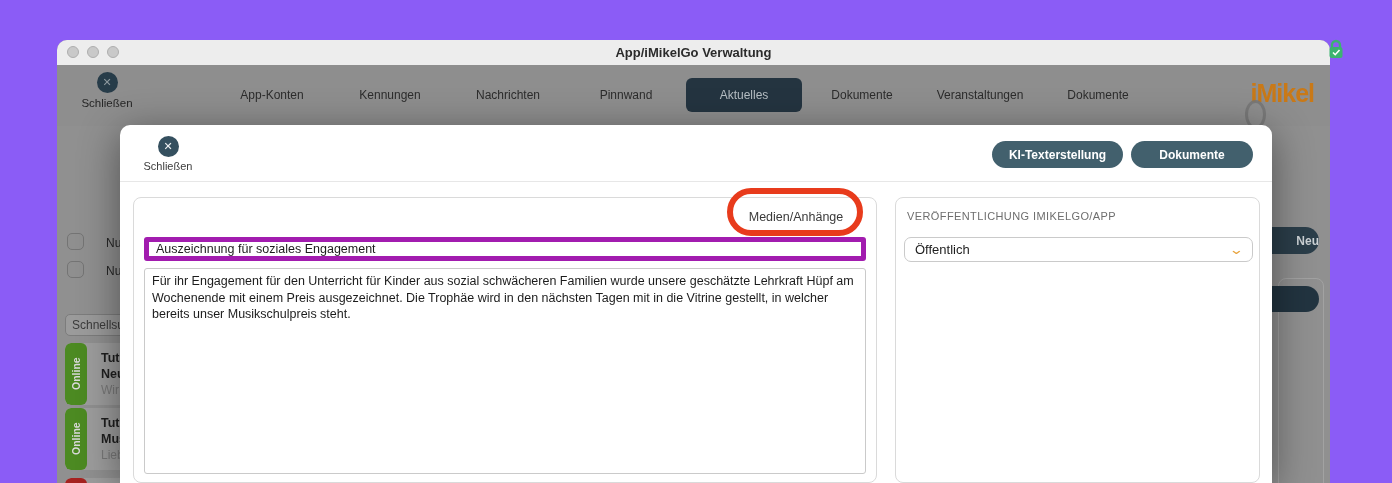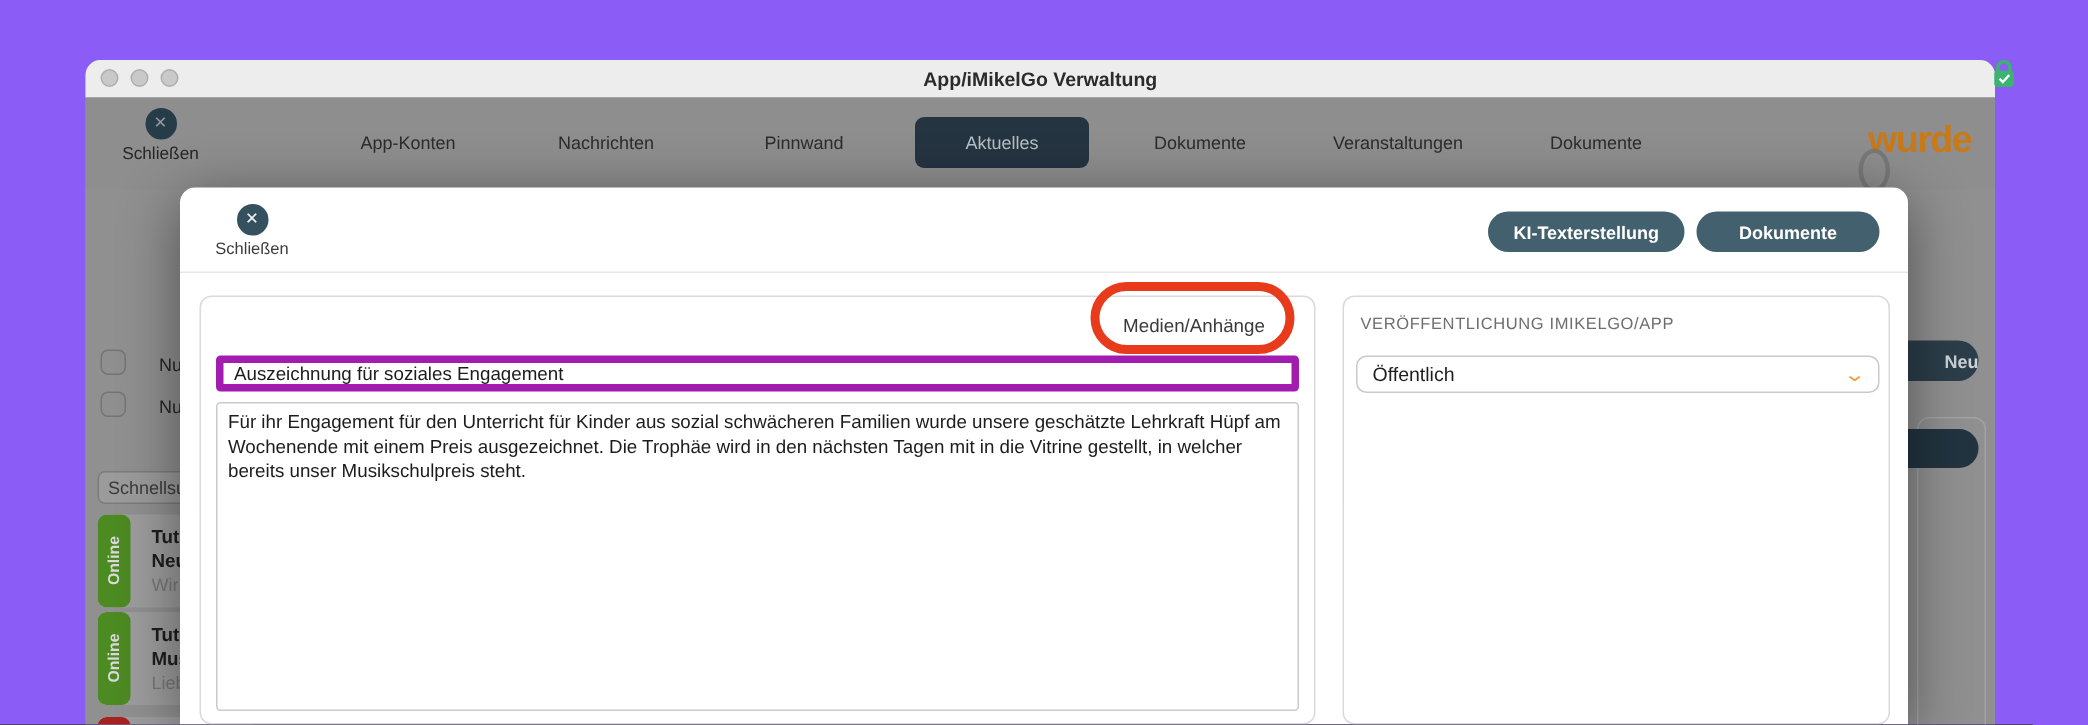--- a/index.html
+++ b/index.html
@@ -19,21 +19,21 @@
   .lock-badge { position:absolute; right:-14px; top:-1px; z-index:30; }
 
   
   .toolbar { position:absolute; left:0; top:25px; width:100%; height:61px; background:#8e8e8e; }
   .tb-close { position:absolute; left:18px; top:7px; width:64px; text-align:center; cursor:default; }
   .x-circle { display:inline-flex; align-items:center; justify-content:center;
               width:21px; height:21px; border-radius:50%; background:#2e4450; color:#9aa6ac;
               font-size:11px; font-weight:bold; line-height:1; }
   .tb-close .x-circle { background:#273c49; color:#8e9a9f; }
   .tb-close-label { margin-top:4px; font-size:11.5px; color:#262626; }
-  .tb-tabs { position:absolute; left:157px; top:13px; display:flex; gap:16px; }
+  .tb-tabs { position:absolute; left:157px; top:13px; display:flex; gap:2px; }
   .tb-tab { width:116px; height:34px; display:flex; align-items:center; justify-content:center;
             font-size:12px; color:#2c2c2c; border-radius:6px; }
   .tb-tab.active { background:#243440; color:#b7bfc4; }
   .logo { position:absolute; right:16px; top:14px; font-size:25px; font-weight:bold;
           color:#c97917; letter-spacing:-1px; }
   .logo .i-wrap { position:relative; display:inline-block; }
   .logo .i-ring { position:absolute; left:-6px; top:-2px; width:21px; height:29px;
                   border:3px solid rgba(118,118,118,.85); border-radius:50%; }
 
   
@@ -133,28 +133,29 @@
       </div>
     </div>
 
     <div class="toolbar">
       <div class="tb-close">
         <span class="x-circle">✕</span>
         <div class="tb-close-label">Schließen</div>
       </div>
       <div class="tb-tabs">
         <div class="tb-tab">App-Konten</div>
+        <div class="tb-tab">Kennungen</div>
         <div class="tb-tab">Nachrichten</div>
         <div class="tb-tab">Pinnwand</div>
         <div class="tb-tab active">Aktuelles</div>
         <div class="tb-tab">Dokumente</div>
         <div class="tb-tab">Veranstaltungen</div>
         <div class="tb-tab">Dokumente</div>
       </div>
-      <div class="logo"><span class="i-wrap"><span class="i-ring"></span></span><span>wurde</span></div>
+      <div class="logo"><span class="i-wrap"><span class="i-ring"></span></span><span>iMikel</span></div>
     </div>
 
     <div class="content-bg">
       <div class="sidebar">
         <div class="cb-row" style="left:2px; top:44px;">
           <span class="cb-box"></span>
           <span class="cb-label">Nur</span>
         </div>
         <div class="cb-row" style="left:2px; top:72px;">
           <span class="cb-box"></span>

